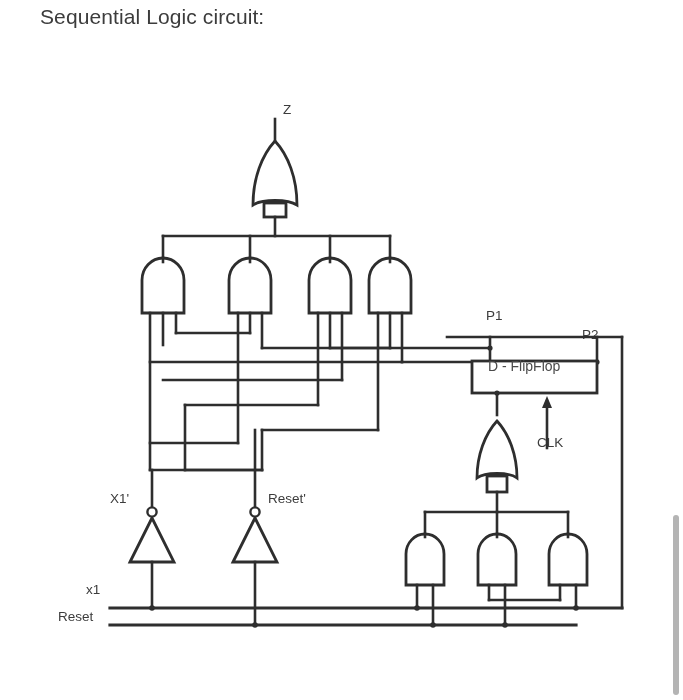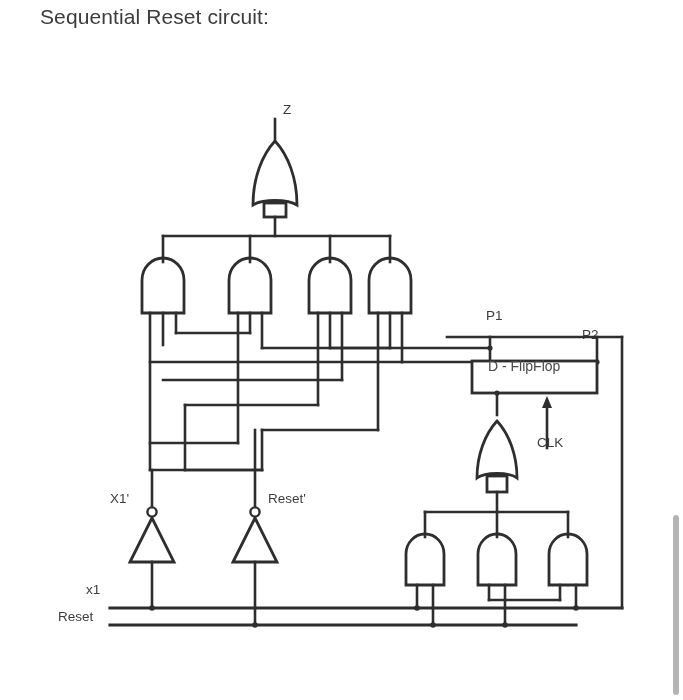--- a/index.html
+++ b/index.html
@@ -82,21 +82,21 @@
     top: 515px;
     width: 6px;
     height: 180px;
     background: #b4b4b4;
     border-radius: 3px;
   }
 </style>
 </head>
 <body>
 
-<div id="page-title">Sequential Reset circuit:</div>
+<div id="page-title">Sequential Logic circuit:</div>
 
 <svg id="circuit-canvas" viewBox="0 0 683 700">
 
   <g>
 
     <path class="gate-body" d="M 253 205
              C 253 178, 262 155, 275 141
              C 288 155, 297 178, 297 205
              C 288 199, 262 199, 253 205 Z"></path>
 

